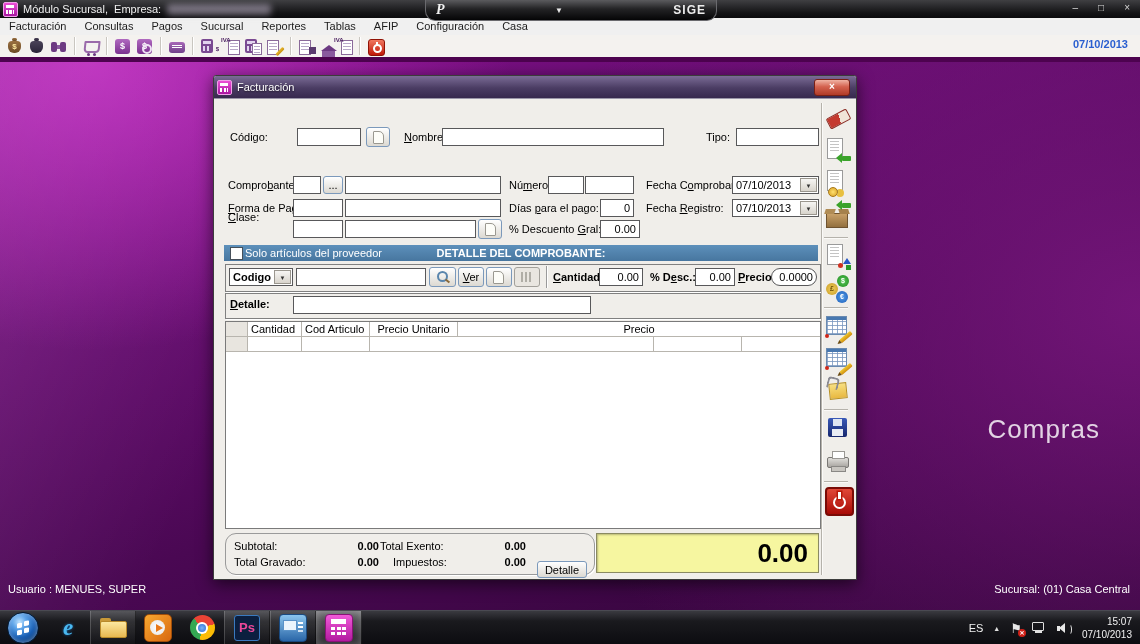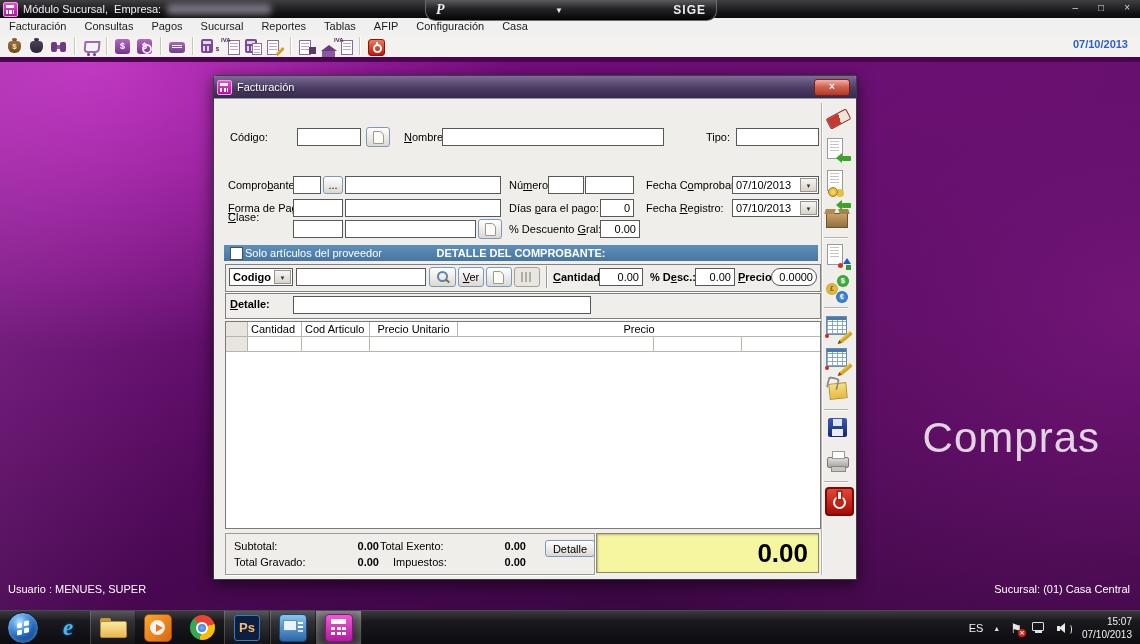--- a/index.html
+++ b/index.html
@@ -84,21 +84,21 @@
     border:2px solid #fff;border-radius:50%;}
   .pwrT::after{content:"";position:absolute;left:7px;top:2px;width:2px;height:4px;background:#fff;}
 
   
   .desktop{position:absolute;left:0;top:62px;width:1140px;height:548px;
     background:
       linear-gradient(115deg,rgba(255,255,255,.10) 0%,rgba(255,255,255,0) 28%),
       radial-gradient(ellipse 700px 480px at 8% 0%,rgba(196,44,196,.85) 0%,rgba(196,44,196,0) 60%),
       radial-gradient(ellipse 900px 700px at 100% 45%,rgba(125,24,130,.8) 0%,rgba(125,24,130,0) 70%),
       linear-gradient(160deg,#8a1292 0%,#6a0d74 28%,#4a0853 58%,#2f0536 100%);}
-  .watermark{position:absolute;right:40px;top:352px;font-size:42px;color:rgba(255,255,255,.82);
+  .watermark{position:absolute;right:40px;top:352px;font-size:26px;color:rgba(255,255,255,.82);
     letter-spacing:1px;}
   .status-user{position:absolute;left:8px;top:583px;color:#fff;z-index:15;}
   .status-suc{position:absolute;right:10px;top:583px;color:#fff;z-index:15;}
 
   
   .win{position:absolute;left:213px;top:75px;width:642px;height:503px;z-index:25;
     border:1px solid #3c3c3c;border-radius:3px 3px 0 0;
     box-shadow:0 4px 16px rgba(0,0,0,.6);background:#f0eeea;}
   .wtitle{position:absolute;left:0;top:0;right:0;height:22px;border-radius:2px 2px 0 0;
     background:linear-gradient(#7b6c96,#4a3c63 55%,#37294e);display:flex;align-items:center;
@@ -243,21 +243,21 @@
     background:radial-gradient(#fff,#e4e4e4);}
   .wmp::after{content:"";position:absolute;left:11px;top:9px;border-left:7px solid #e87818;
     border-top:4px solid transparent;border-bottom:4px solid transparent;}
   .chr{width:25px;height:25px;border-radius:50%;position:relative;
     background:conic-gradient(from -45deg,#ea4335 0 33%,#fbbc05 0 66%,#34a853 0 100%);}
   .chr::before{content:"";position:absolute;left:6.5px;top:6.5px;width:12px;height:12px;background:#fff;
     border-radius:50%;}
   .chr::after{content:"";position:absolute;left:8.5px;top:8.5px;width:8px;height:8px;border-radius:50%;
     background:radial-gradient(#7ab4f5,#2a6ad4);}
   .ps{width:26px;height:26px;background:#0c1f3f;border:1.5px solid #3a7ac0;border-radius:3px;
-    color:#fdba74;font-weight:bold;font-size:13px;line-height:24px;text-align:center;box-sizing:border-box;}
+    color:#ec4899;font-weight:bold;font-size:13px;line-height:24px;text-align:center;box-sizing:border-box;}
   .sysp{width:26px;height:26px;border-radius:4px;border:1px solid #1a4a80;position:relative;
     background:linear-gradient(#8ac4ec,#2a66a8);}
   .sysp::before{content:"";position:absolute;left:3px;top:5px;width:12px;height:9px;background:#eaf4fc;
     border:1px solid #5a92c8;}
   .sysp::after{content:"";position:absolute;right:3px;top:7px;width:5px;height:2px;background:#fff;
     box-shadow:0 4px 0 #fff,0 8px 0 #cfe0f0;}
   .calcapp{width:26px;height:26px;border-radius:4px;border:1px solid #8a1278;position:relative;
     background:linear-gradient(#f05ad8,#b21aa0);}
   .calcapp::before{content:"";position:absolute;left:5px;top:4px;width:15px;height:5px;background:#fff;}
   .calcapp::after{content:"";position:absolute;left:5px;top:12px;width:4px;height:3px;background:#fff;
@@ -470,30 +470,30 @@
           <span class="tc sel" style="width:22px;"></span>
           <span class="tc" style="width:54px;"></span>
           <span class="tc" style="width:68px;"></span>
           <span class="tc" style="width:284px;"></span>
           <span class="tc" style="width:88px;"></span>
           <span class="tc" style="flex:1;border-right:none;"></span>
         </div>
       </div>
 
       
-      <div class="tpanel" style="left:11px;top:434px;width:368px;height:40px;">
+      <div class="tpanel" style="left:11px;top:434px;width:368px;height:40px;border-radius:11px;">
         <span class="fl" style="left:8px;top:6px;">Subtotal:</span>
         <span class="tv" style="left:105px;top:6px;width:48px;">0.00</span>
         <span class="fl" style="left:154px;top:6px;">Total Exento:</span>
         <span class="tv" style="left:252px;top:6px;width:48px;">0.00</span>
         <span class="fl" style="left:8px;top:22px;">Total Gravado:</span>
         <span class="tv" style="left:105px;top:22px;width:48px;">0.00</span>
         <span class="fl" style="left:167px;top:22px;">Impuestos:</span>
         <span class="tv" style="left:252px;top:22px;width:48px;">0.00</span>
-        <button class="btn" style="left:311px;top:6px;width:50px;height:17px;margin-left:8px;">Detalle</button>
+        <button class="btn" style="left:311px;top:27px;width:50px;height:17px;">Detalle</button>
       </div>
       <div class="ytotal" style="left:382px;top:434px;width:223px;height:40px;">0.00</div>
 
       
       <div class="vsep"></div>
       <div class="sic" style="top:6px;">
           <i class="ers"></i>
         </div>
       <div class="sic" style="top:38px;">
           <i class="sdoc"></i>

